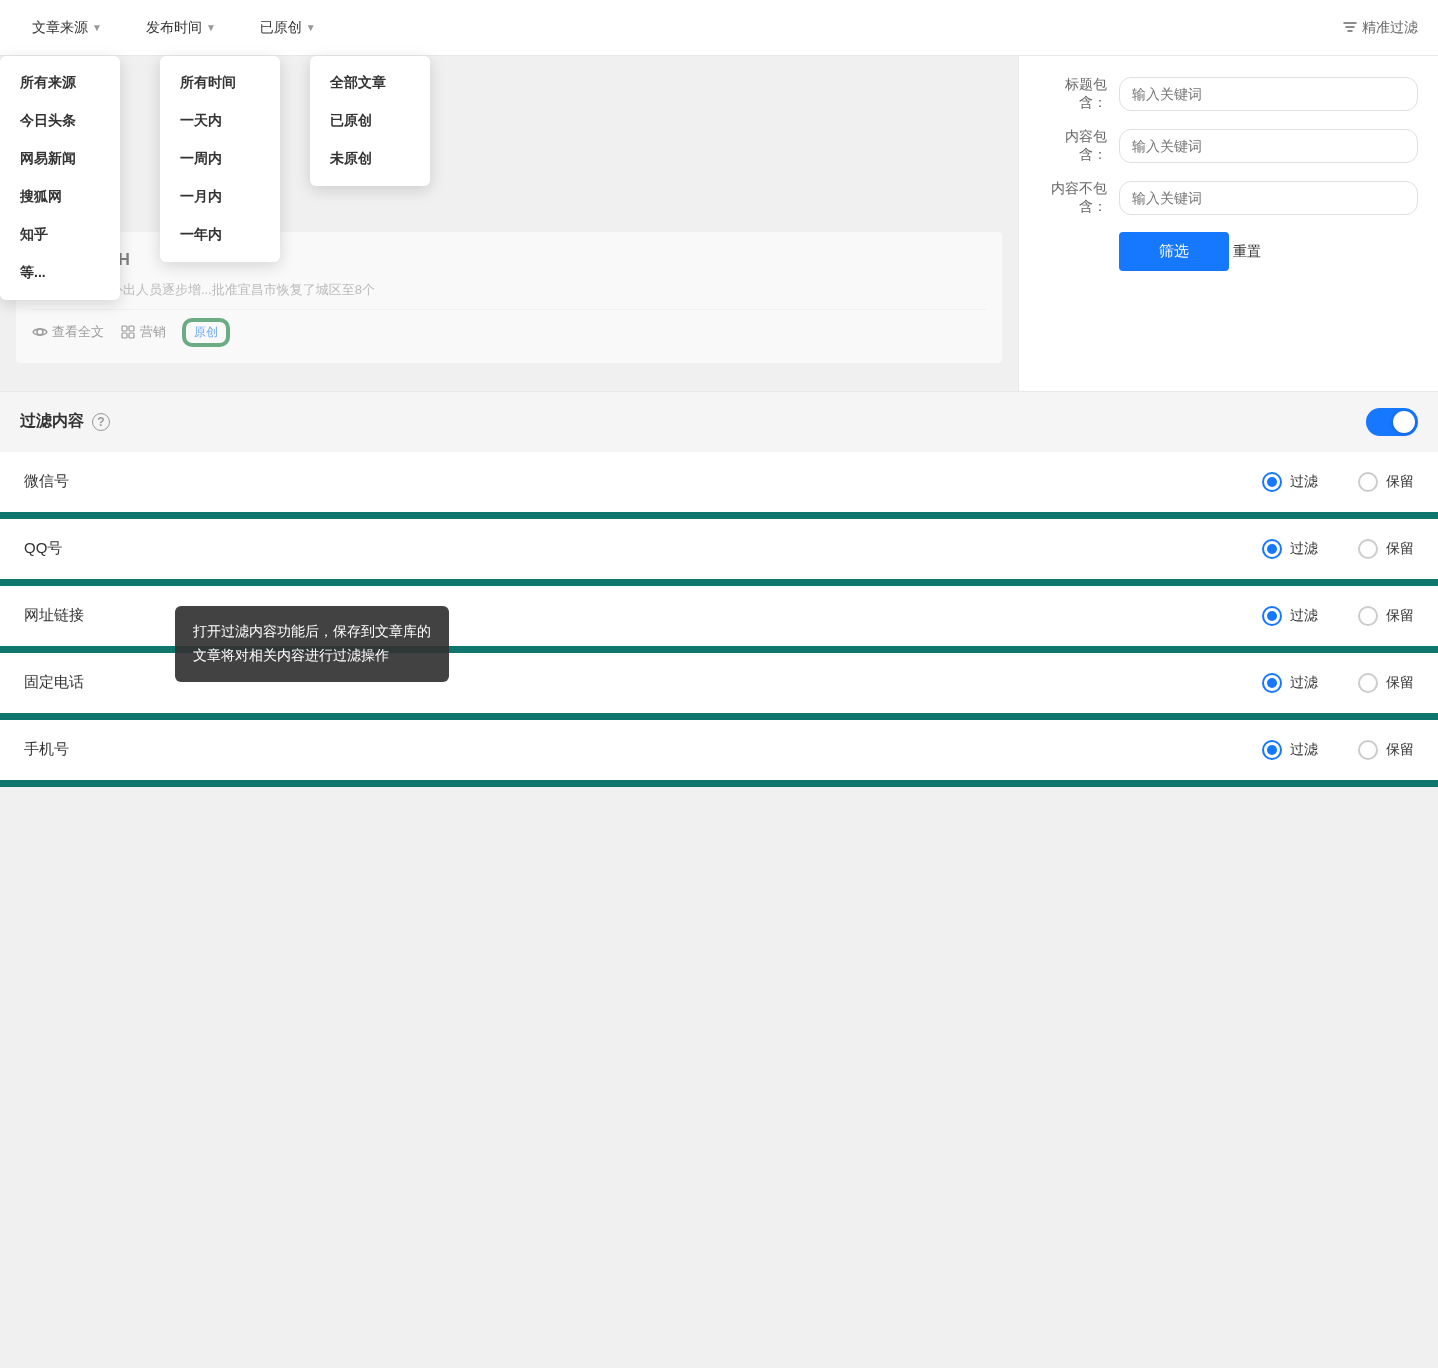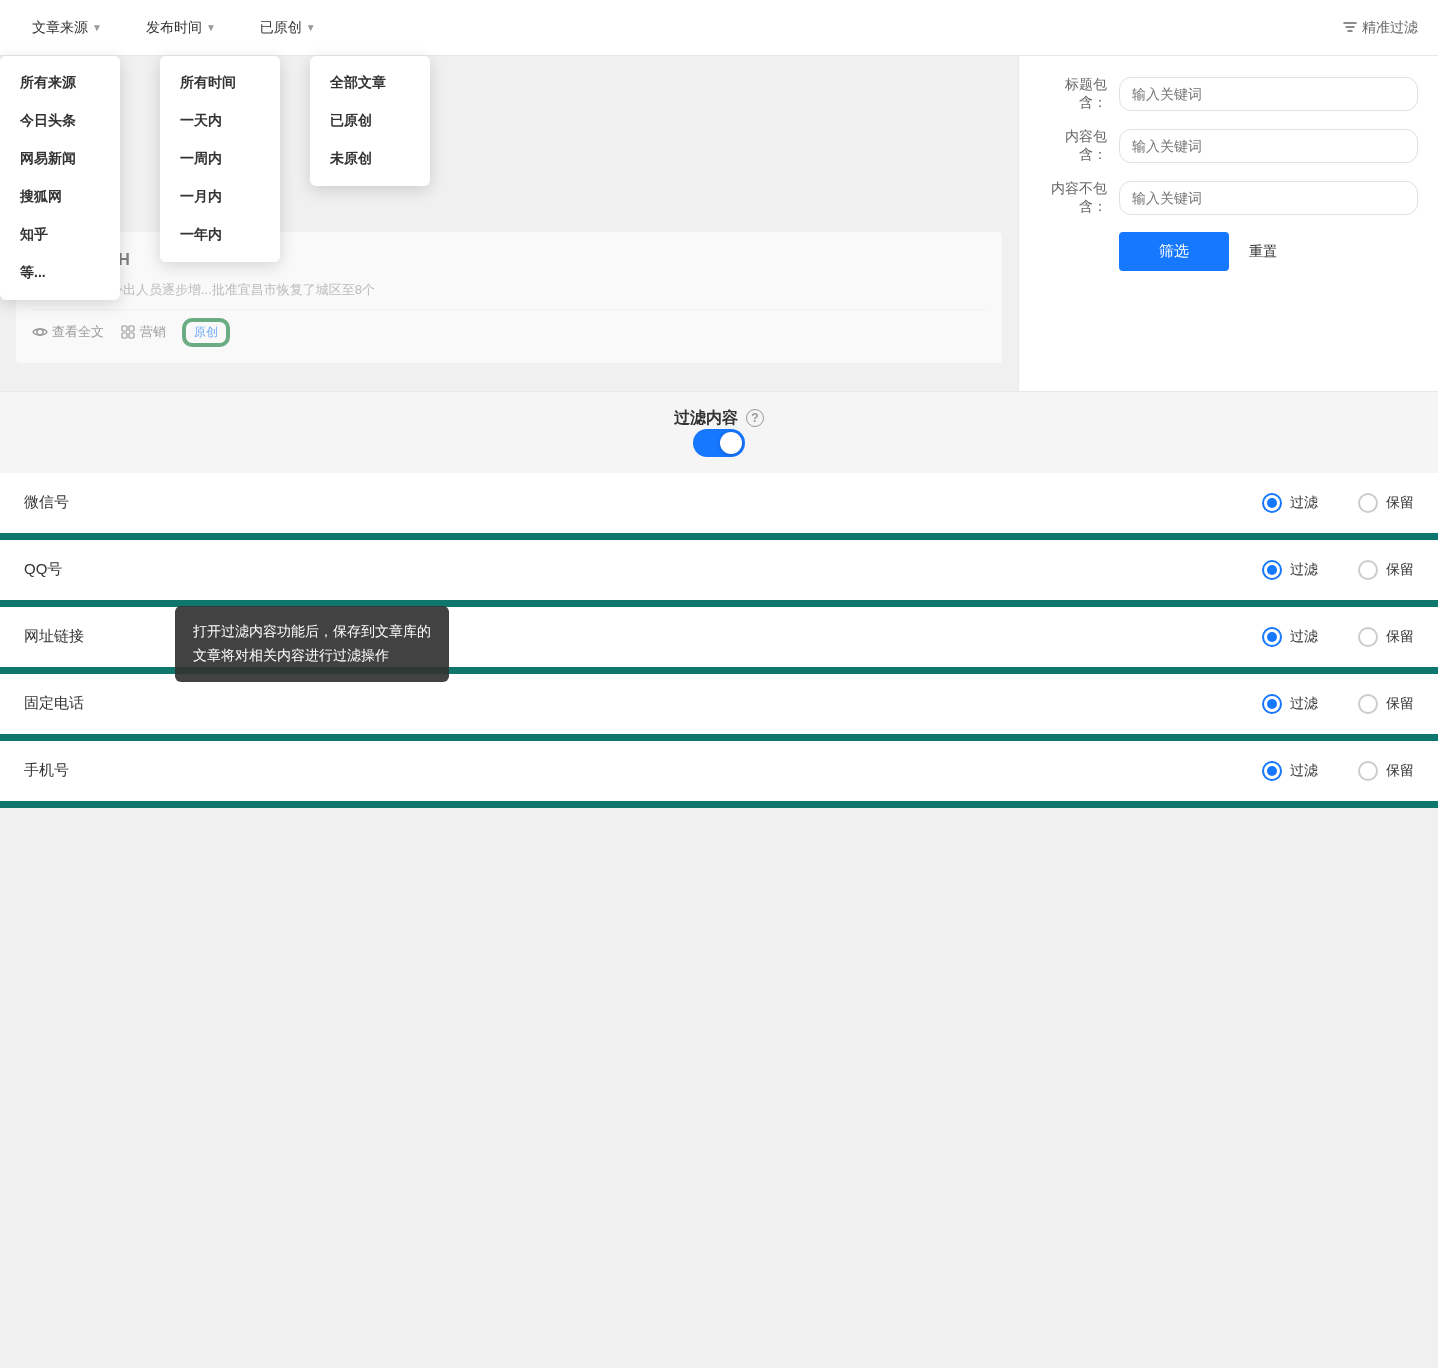--- a/index.html
+++ b/index.html
@@ -181,21 +181,21 @@
       border-radius: 12px;
       padding: 8px 12px;
       font-size: 14px;
       color: #999;
       outline: none;
     }
 
     .filter-actions {
       display: flex;
       align-items: center;
-      gap: 20px;
+      gap: 4px;
       margin-top: 8px;
       justify-content: flex-start;
       padding-left: 80px;
     }
 
     .btn-primary {
       background: #1677ff;
       color: #fff;
       border: none;
       border-radius: 4px;
@@ -219,21 +219,20 @@
       border-top: 1px solid #e8e8e8;
       margin-top: 0;
     }
 
     .section-header {
       display: flex;
       align-items: center;
       justify-content: space-between;
       padding: 16px 20px;
       background: #f5f5f5;
-      flex-direction: column;
     }
 
     .section-title {
       font-size: 16px;
       font-weight: 600;
       color: #333;
       display: flex;
       align-items: center;
       gap: 8px;
     }

